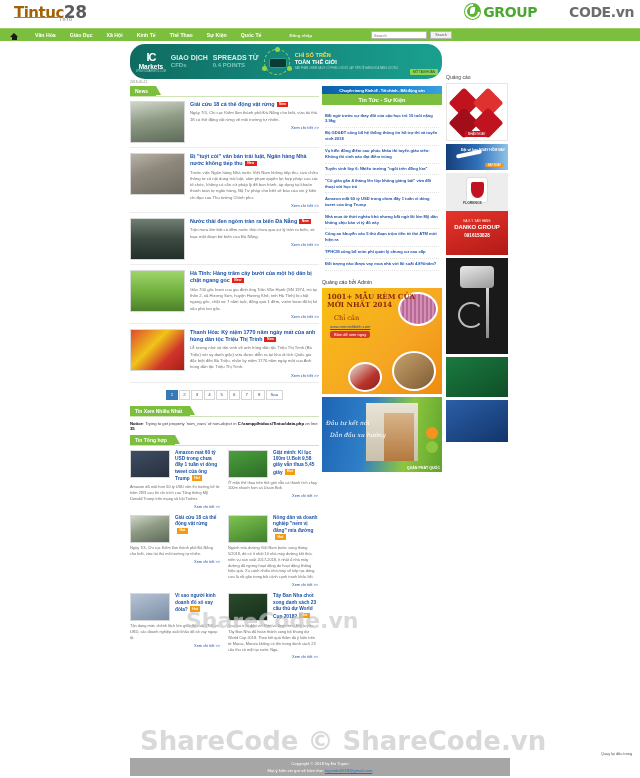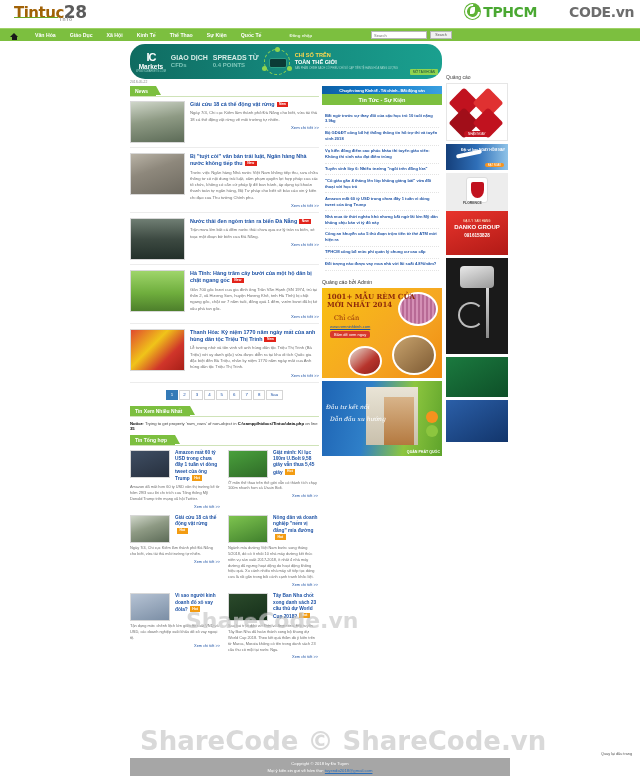--- a/index.html
+++ b/index.html
@@ -158,21 +158,21 @@
   .mid-list { background:#fff; padding:2px 3px 3px; }
   .mid-list a {
     display:block; font-size:4.1px; font-weight:bold; color:#1d52a5;
     text-decoration:none; line-height:1.45; padding:2.5px 0;
     border-bottom:1px dotted #e3e3e3;
   }
   .mid-adtitle { font-size:5.2px; color:#333; padding:5px 0 3px; font-weight:normal;}
 
   
   .ad-curtain {
-    width:120px; height:90px; background:linear-gradient(135deg,#f9c013,#f5a623 60%,#ef8b10);
+    width:120px; height:106px; background:linear-gradient(135deg,#f9c013,#f5a623 60%,#ef8b10);
     position:relative; overflow:hidden;
   }
   .ad-curtain .t1 { position:absolute; left:5px; top:5px; font-size:7px; font-weight:bold; color:#8e2a0b; font-family:"DejaVu Serif",serif; line-height:1.2;}
   .ad-curtain .t2 { position:absolute; left:12px; top:26px; font-size:6.5px; color:#8e2a0b; font-family:"DejaVu Serif",serif;}
   .ad-curtain .t3 { position:absolute; left:8px; top:36px; font-size:4px; color:#1d52a5; text-decoration:underline;}
   .ad-curtain .t4 { position:absolute; left:8px; top:43px; font-size:4px; color:#fff; background:#d8392b; padding:1px 4px; border-radius:2px;}
   .ad-curtain .ph1 { position:absolute; right:4px; top:4px; width:40px;height:34px;border-radius:50%;background:repeating-linear-gradient(90deg,#d48fb5 0 2px,#b86a96 2px 4px); border:2px solid #fff;}
   .ad-curtain .ph2 { position:absolute; right:6px; bottom:3px; width:44px;height:40px;border-radius:50%;background:linear-gradient(140deg,#c8a36d,#7d5a33); border:2px solid #fff;}
   .ad-curtain .ph3 { position:absolute; left:26px; bottom:2px; width:34px;height:30px;border-radius:50%;background:linear-gradient(140deg,#e8e2d6,#b7342c 60%,#8c201a); border:2px solid #fff;}
   .ad-house {
@@ -251,21 +251,21 @@
     <div class="logo">
       <span class="l1">Tintuc</span><span class="l2">28</span>
       <span class="l3">info</span>
     </div>
     <div class="logo-underline"></div>
 
     <div class="sharecode-logo">
       <span class="sc-circle">
           <span class="leaf"></span>
         </span>
-      <span class="sc-text"><span class="a">TPHCM</span><span class="b">CODE.vn</span></span>
+      <span class="sc-text"><span class="a">GROUP</span><span class="b">CODE.vn</span></span>
     </div>
   </div>
 
   <div class="nav">
     <div class="home">
         <span class="home-icon"></span>
       </div>
     <a href="#">Văn Hóa</a>
     <a href="#">Giáo Dục</a>
     <a href="#">Xã Hội</a>

